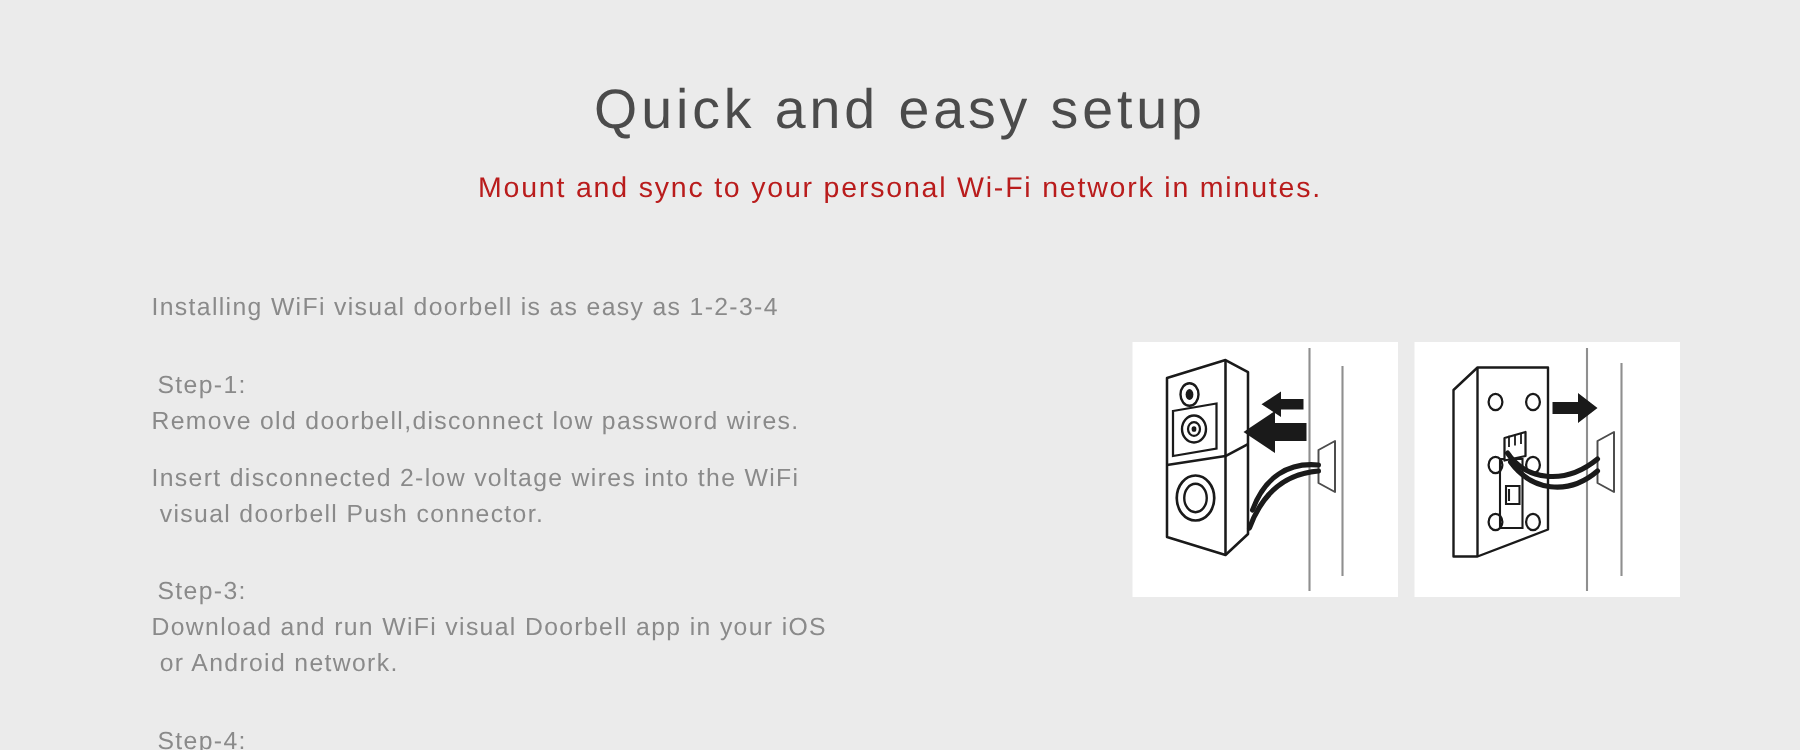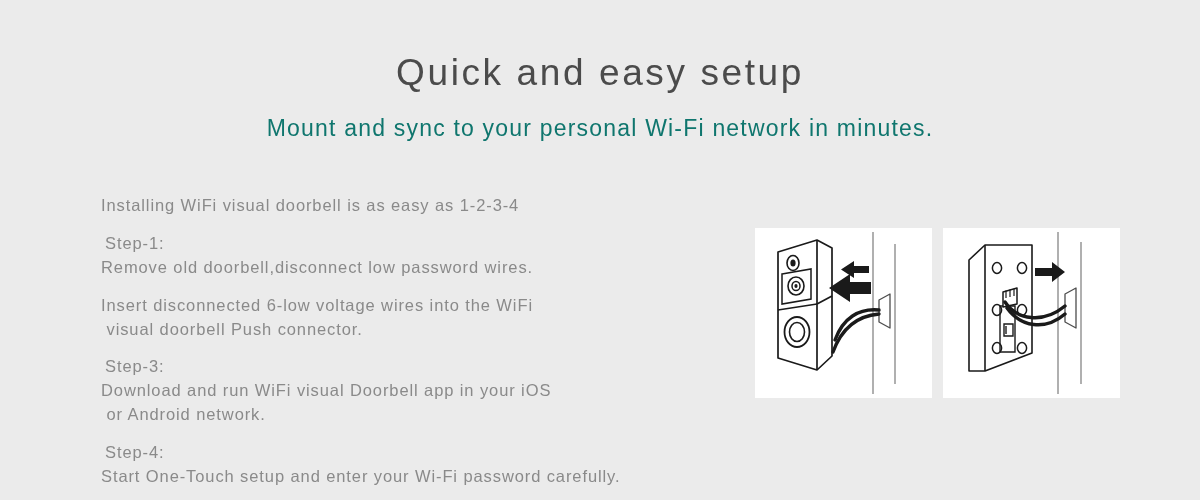--- a/index.html
+++ b/index.html
@@ -35,24 +35,24 @@
     font-size: 37px;
     font-weight: 500;
     letter-spacing: 2.6px;
     color: #4b4b4b;
     line-height: 1.15;
     white-space: nowrap;
   }
   .page-subtitle {
     margin: 0;
     padding-top: 20px;
-    font-size: 23px;
+    font-size: 19px;
     font-weight: 400;
     letter-spacing: 1.2px;
-    color: #0f766e;
+    color: #b91c1c;
     white-space: nowrap;
   }
 
   
   .instructions {
     position: absolute;
     left: 101px;
     top: 193px;
     width: 620px;
     color: #8a8a8a;
@@ -68,20 +68,21 @@
     margin: 0 0 14px 0;
     padding-left: 4px;
   }
   .step-block:last-child {
     margin-bottom: 0;
   }
   .step-label {
     display: block;
     line-height: 1.45;
     white-space: nowrap;
+    margin-top: 28px;
   }
   .step-body {
     display: block;
     margin-left: -4px;
     line-height: 1.45;
     white-space: pre;
   }
 
   
   .diagrams {
@@ -115,21 +116,21 @@
   <div class="instructions">
 
     <p class="intro-line">Installing WiFi visual doorbell is as easy as 1-2-3-4</p>
 
     <div class="step-block">
       <span class="step-label">Step-1:</span>
       <span class="step-body">Remove old doorbell,disconnect low password wires.</span>
     </div>
 
     <div class="step-block">
-      <span class="step-body">Insert disconnected 6-low voltage wires into the WiFi
+      <span class="step-body">Insert disconnected 2-low voltage wires into the WiFi
  visual doorbell Push connector.</span>
     </div>
 
     <div class="step-block">
       <span class="step-label">Step-3:</span>
       <span class="step-body">Download and run WiFi visual Doorbell app in your iOS
  or Android network.</span>
     </div>
 
     <div class="step-block">

